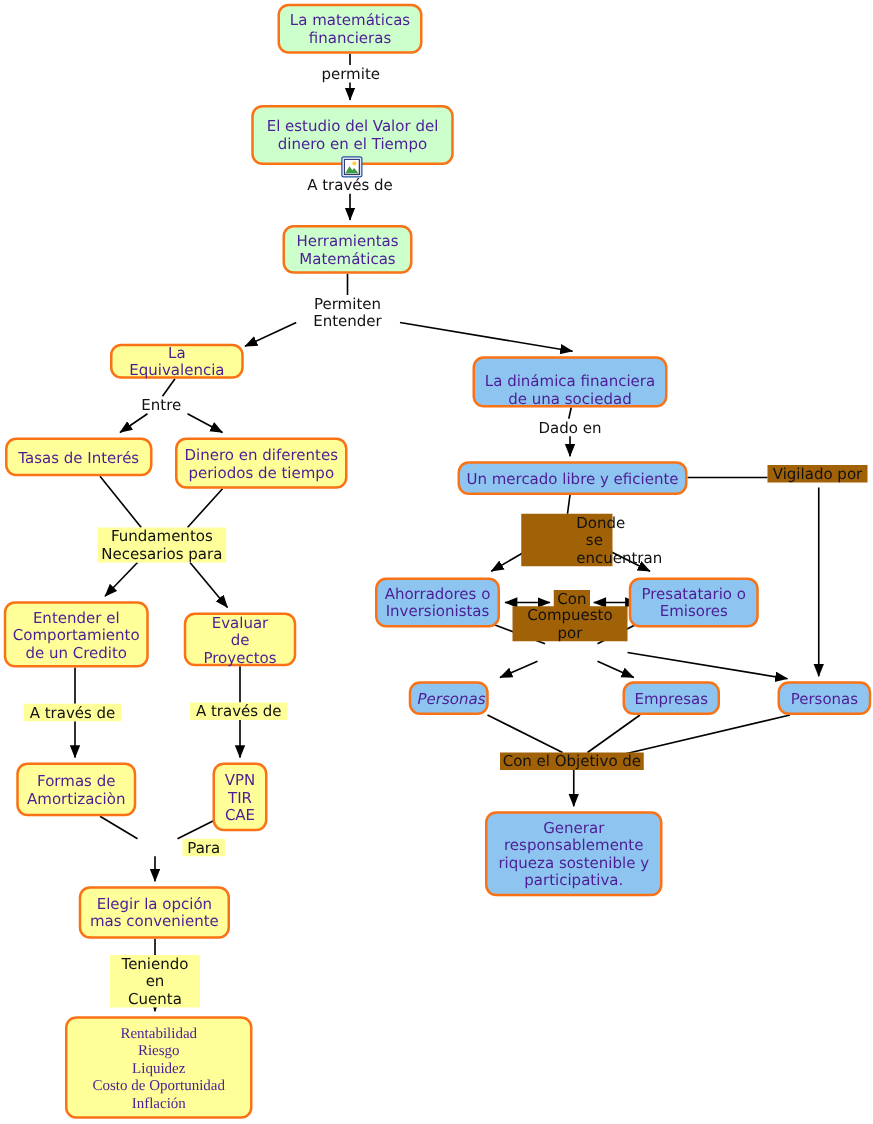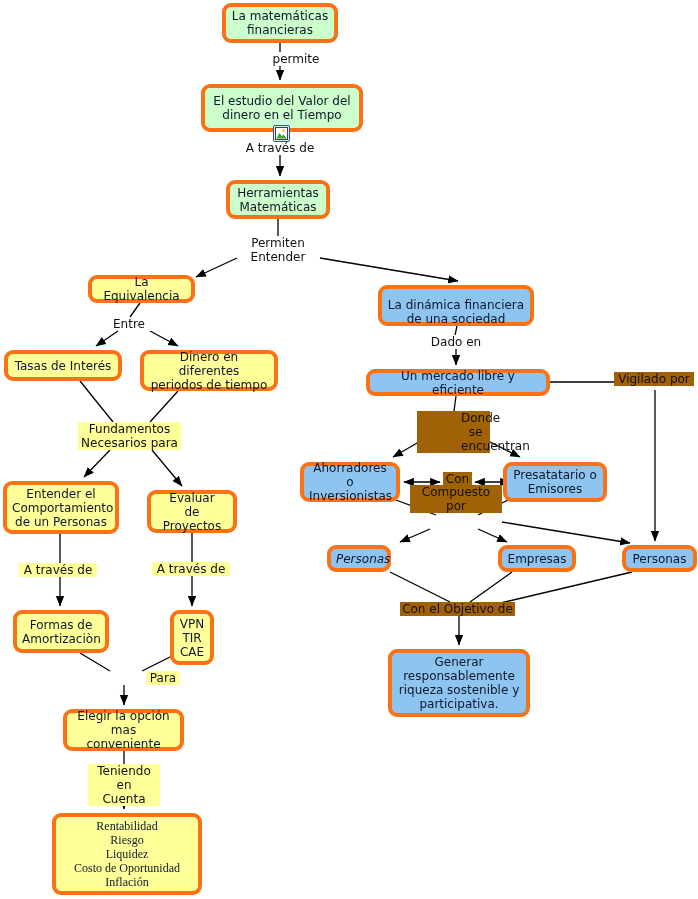--- a/index.html
+++ b/index.html
@@ -22,25 +22,25 @@
     height: 899px;
     pointer-events: none;
   }
   .node {
     position: absolute;
     box-sizing: border-box;
     display: flex;
     align-items: center;
     justify-content: center;
     text-align: center;
-    border: 4px solid #f97316;
+    border: 2px solid #f97316;
     border-radius: 9px;
     font-size: 12px;
     line-height: 14px;
-    color: #0f172a;
+    color: #4c1d95;
     padding: 2px 5px;
     z-index: 3;
   }
   .node.green { background: #ccffcc; }
   .node.blue  { background: #8ec5f0; }
   .node.yellow{ background: #ffff99; }
   .node span { display: block; width: 100%; }
 
   .linklabel {
     position: absolute;
@@ -177,21 +177,21 @@
       <div class="node yellow" style="left: 4px; top: 350px; width: 118px; height: 31px;">
         <span style="white-space: pre-line;">Tasas de Interés</span>
       </div>
       <div class="node yellow" style="left: 140px; top: 350px; width: 138px; height: 41px;">
         <span style="white-space: pre-line;">Dinero en diferentes
 periodos de tiempo</span>
       </div>
       <div class="node yellow" style="left: 3px; top: 481px; width: 116px; height: 53px;">
         <span style="white-space: pre-line;">Entender el
 Comportamiento
-de un Personas</span>
+de un Credito</span>
       </div>
       <div class="node yellow" style="left: 147px; top: 490px; width: 90px; height: 43px;">
         <span style="white-space: pre-line;">Evaluar
 de Proyectos</span>
       </div>
       <div class="node yellow" style="left: 13px; top: 610px; width: 96px; height: 43px;">
         <span style="white-space: pre-line;">Formas de
 Amortizaciòn</span>
       </div>
       <div class="node yellow" style="left: 170px; top: 610px; width: 44px; height: 55px;">
@@ -235,21 +235,21 @@
         <span style="white-space: pre-line;">Personas</span>
       </div>
       <div class="node blue" style="left: 388px; top: 649px; width: 142px; height: 68px;">
         <span style="white-space: pre-line;">Generar
 responsablemente
 riqueza sostenible y
 participativa.</span>
       </div>
     </div>
   <div id="labels-layer">
-      <div class="linklabel plain" style="left: 266px; top: 52px; width: 60px;">permite</div>
+      <div class="linklabel plain" style="left: 244px; top: 52px; width: 60px; text-align: right;">permite</div>
       <div class="linklabel plain" style="left: 238px; top: 141px; width: 84px;">A través de</div>
       <div class="linklabel plain" style="left: 237px; top: 236px; width: 82px;">Permiten
 Entender</div>
       <div class="linklabel plain" style="left: 108px; top: 317px; width: 42px;">Entre</div>
       <div class="linklabel yellow" style="left: 78px; top: 422px; width: 103px;">Fundamentos
 Necesarios para</div>
       <div class="linklabel yellow" style="left: 19px; top: 563px; width: 78px;">A través de</div>
       <div class="linklabel yellow" style="left: 152px; top: 562px; width: 78px;">A través de</div>
       <div class="linklabel yellow" style="left: 98px; top: 671px; width: 34px; margin-left: 48px;">Para</div>
       <div class="linklabel yellow" style="left: 88px; top: 764px; width: 72px;">Teniendo en

